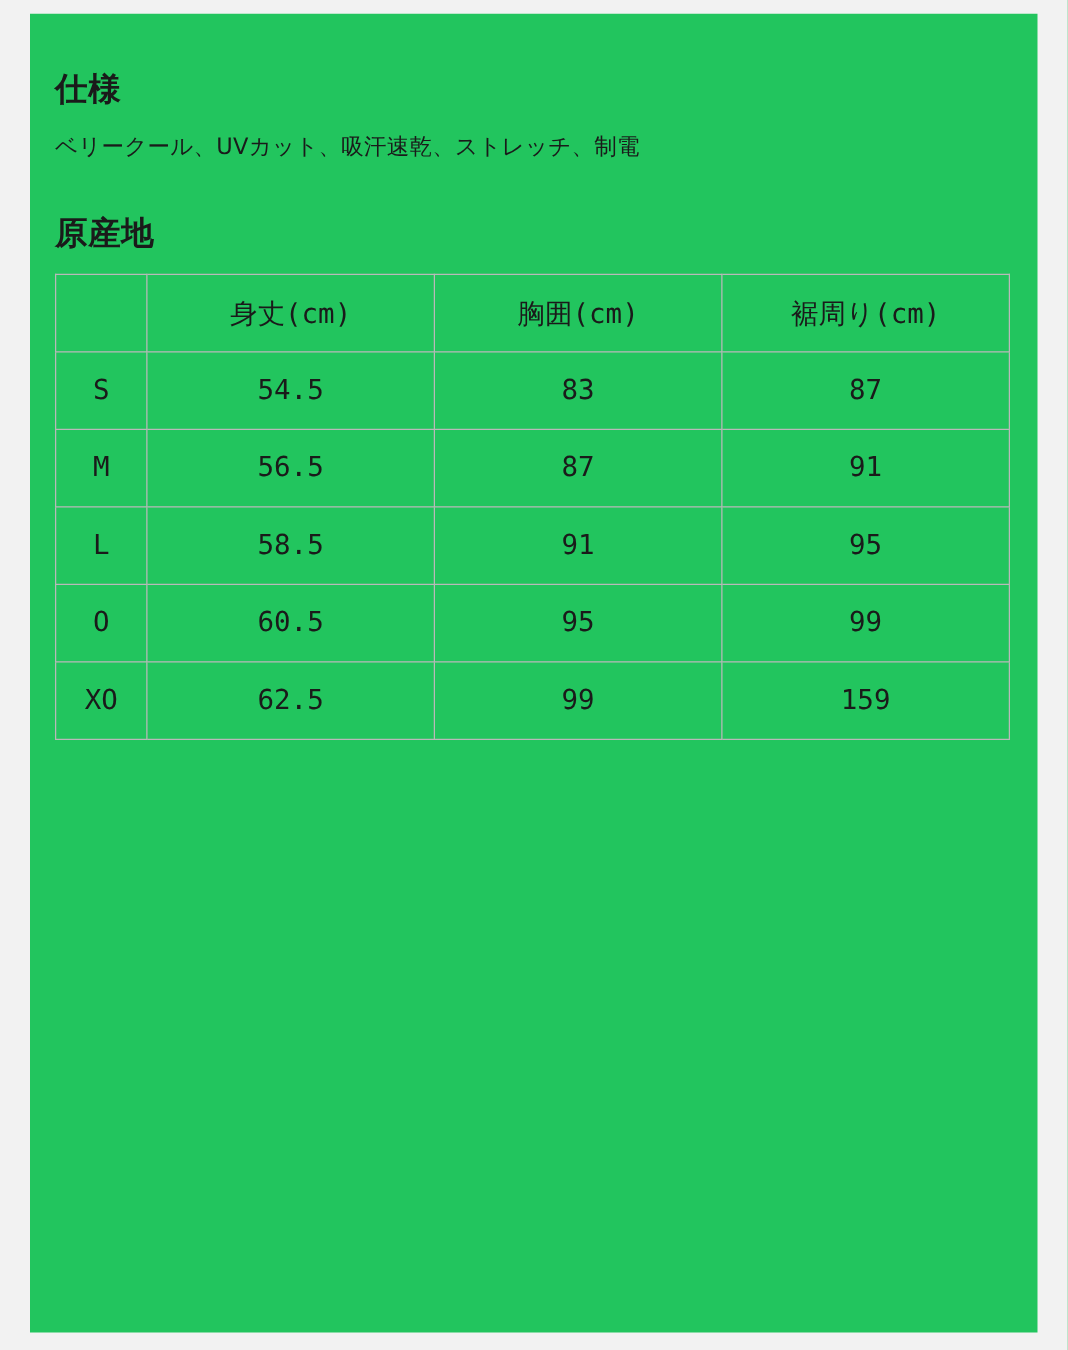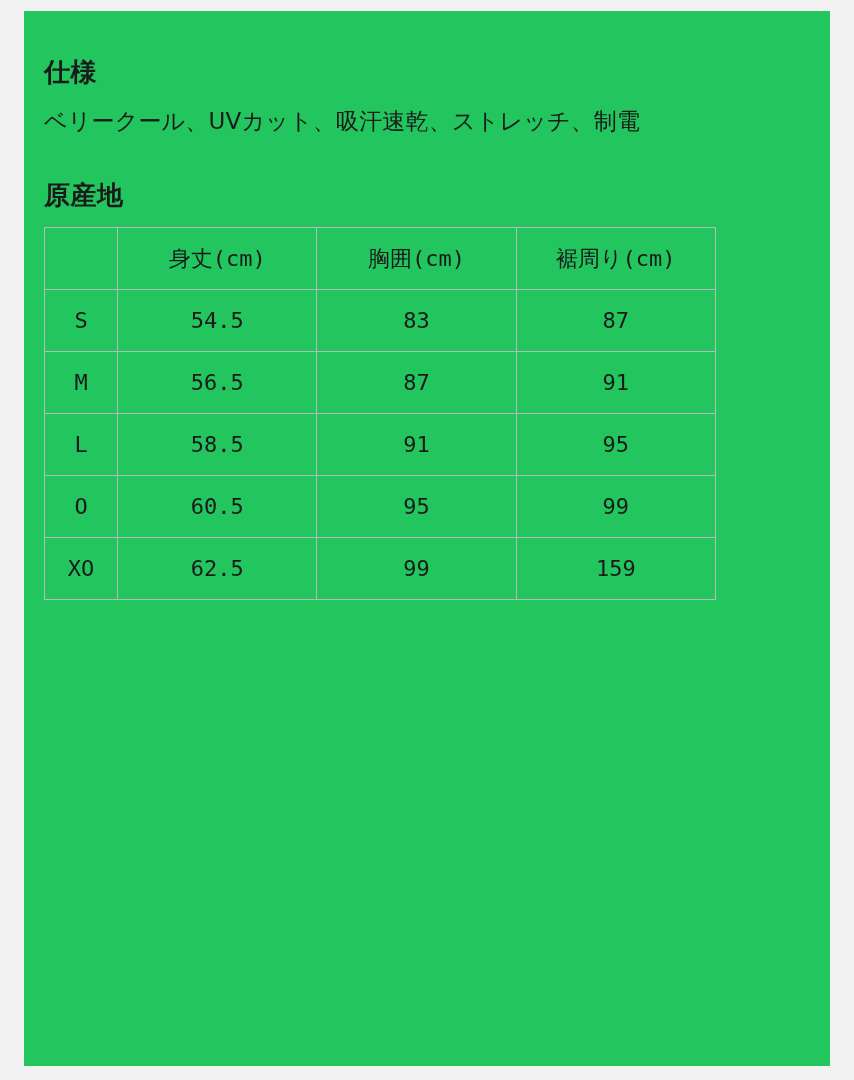--- a/index.html
+++ b/index.html
@@ -27,39 +27,39 @@
     padding: 46px 0 0 20px;
   }
   .section-heading {
     font-size: 26px;
     font-weight: bold;
     line-height: 1.2;
     margin: 0 0 16px 0;
     letter-spacing: 0.5px;
   }
   .section-body {
-    font-size: 23px;
+    font-size: 18px;
     line-height: 1.55;
     margin: 0;
     letter-spacing: 0.2px;
     font-weight: 400;
   }
   .section-body.indent {
     padding-left: 4px;
   }
   .block-spec { margin-bottom: 40px; }
   .block-material { margin-bottom: 40px; }
   .block-origin { }
 
   .size-table-wrap {
     padding-right: 22px;
   }
   table.size-table {
     border-collapse: collapse;
-    width: 672px;
+    width: 764px;
     table-layout: fixed;
     font-family: "DejaVu Sans Mono", monospace;
   }
   table.size-table th,
   table.size-table td {
     border: 1px solid #b9b9b9;
     height: 61px;
     text-align: center;
     vertical-align: middle;
     font-size: 22px;

